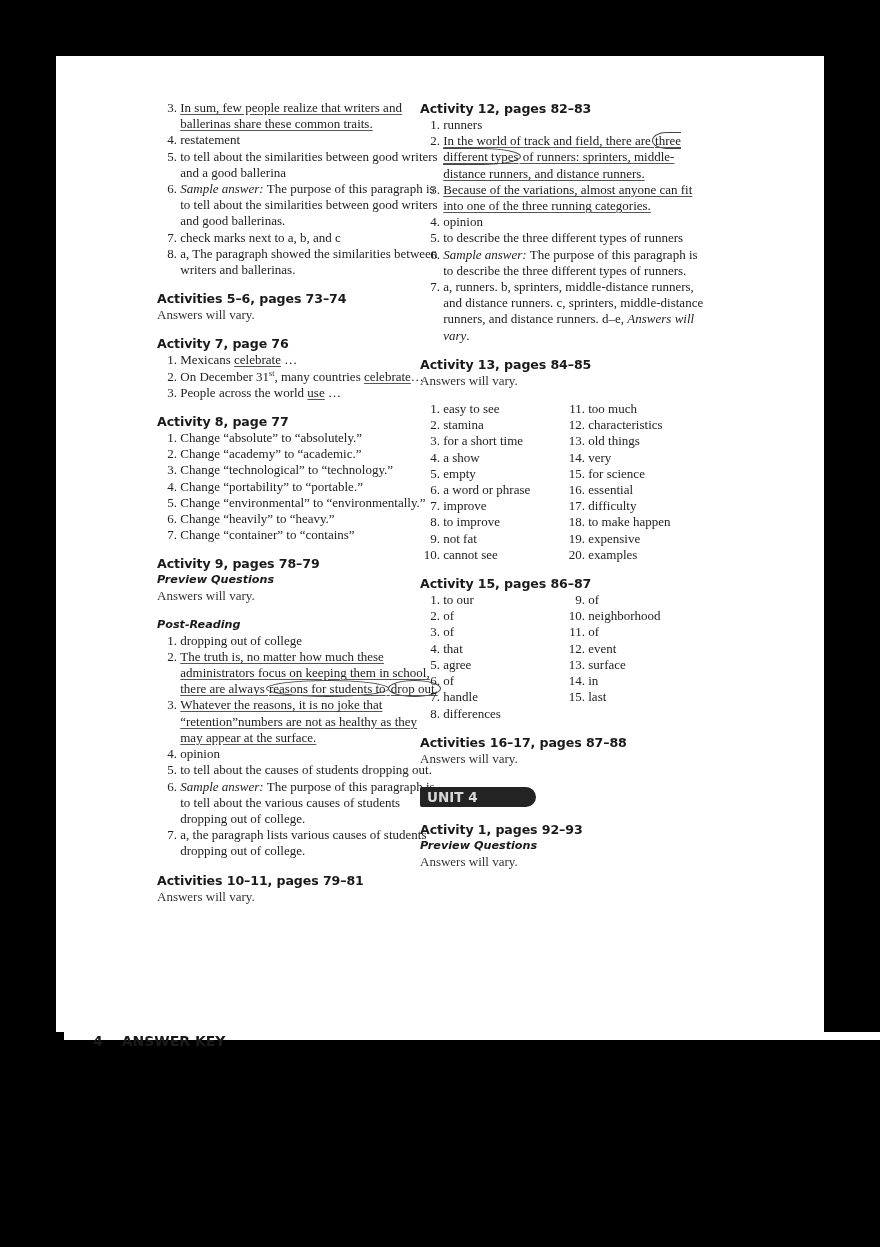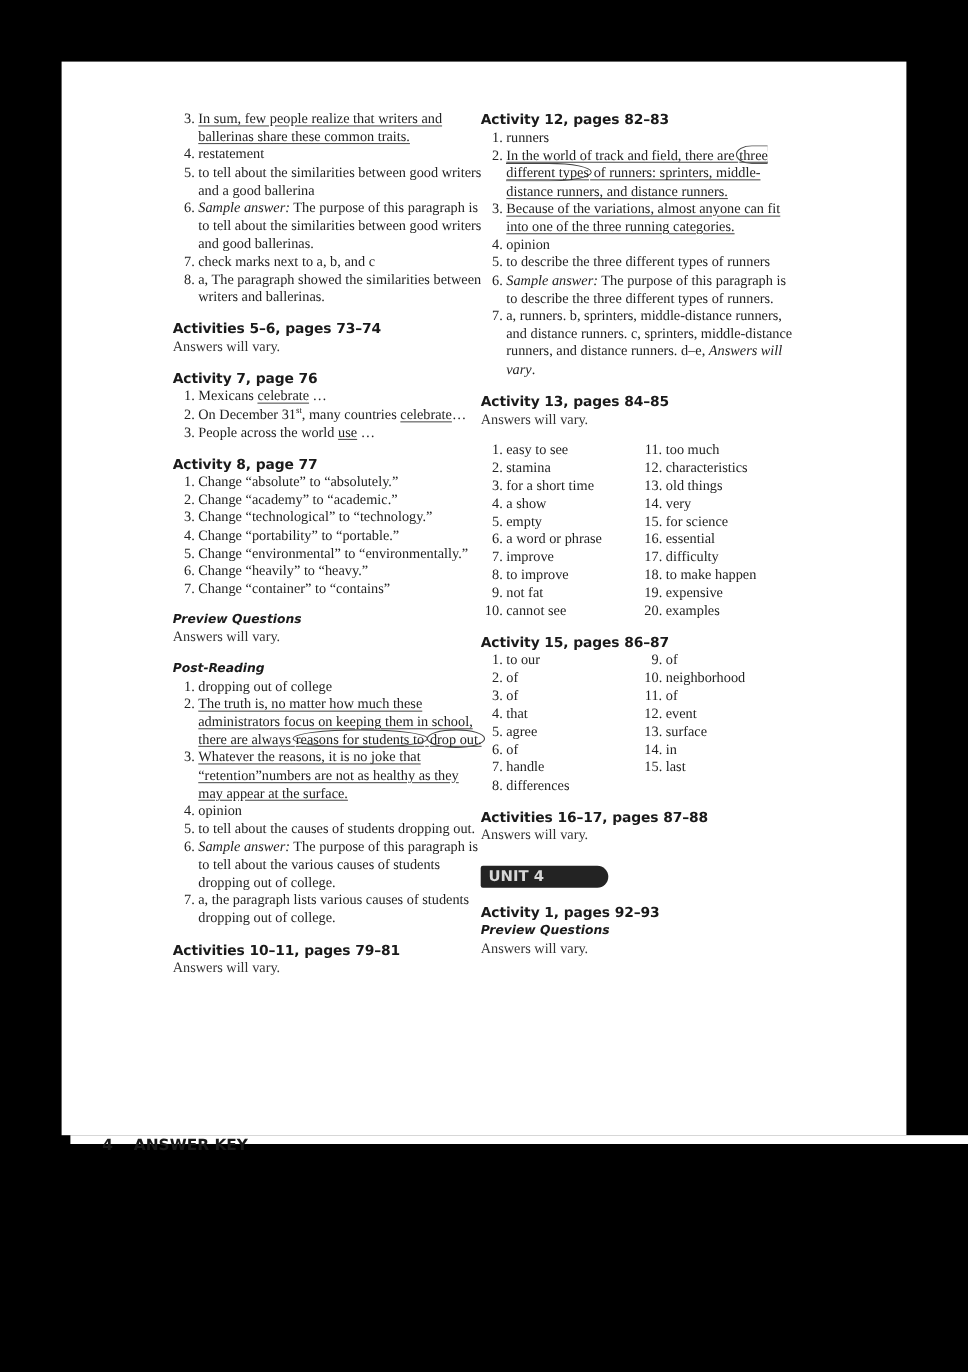--- a/index.html
+++ b/index.html
@@ -1,21 +1,21 @@
 <!DOCTYPE html>
 <html><head>
 <meta charset="utf-8">
 <style>
   html, body { margin:0; padding:0; }
   body { width:880px; height:1247px; background:#000; position:relative; overflow:hidden; }
   .page-a { position:absolute; left:56px; top:56px; width:768px; height:976px; background:#fff; }
   .page-b { position:absolute; left:64px; top:1032px; width:816px; height:8px; background:#fff; }
   .col { position:absolute; top:100px; font-family:"Liberation Serif", serif; font-size:13px; color:#222; line-height:16.2px; }
   .col-left { left:157px; width:285px; }
-  .col-right { left:437px; width:290px; }
+  .col-right { left:420px; width:290px; }
   .h { font-family:"DejaVu Sans", sans-serif; font-weight:bold; font-size:12.6px; color:#1a1a1a; letter-spacing:-0.1px; margin:0; line-height:17px; }
   .sub { font-family:"DejaVu Sans", sans-serif; font-weight:bold; font-style:italic; font-size:11.2px; color:#1a1a1a; line-height:16px; }
   .vary { color:#333; }
   .list { list-style:none; margin:0; padding:0; }
   .list li { display:flex; }
   .num { width:20px; flex:0 0 20px; text-align:right; padding-right:0; }
   .num::after { content:""; }
   .txt { padding-left:0; flex:1; }
   .u { text-decoration:underline; text-decoration-color:#555; text-underline-offset:2px; }
   .circle { border:1px solid #444; border-radius:50%; padding:0 2px; margin:0 -2px; }
@@ -61,20 +61,21 @@
     <li><span class="num">1.</span>&nbsp;<span class="txt">Change “absolute” to “absolutely.”</span></li>
     <li><span class="num">2.</span>&nbsp;<span class="txt">Change “academy” to “academic.”</span></li>
     <li><span class="num">3.</span>&nbsp;<span class="txt">Change “technological” to “technology.”</span></li>
     <li><span class="num">4.</span>&nbsp;<span class="txt">Change “portability” to “portable.”</span></li>
     <li><span class="num">5.</span>&nbsp;<span class="txt">Change “environmental” to “environmentally.”</span></li>
     <li><span class="num">6.</span>&nbsp;<span class="txt">Change “heavily” to “heavy.”</span></li>
     <li><span class="num">7.</span>&nbsp;<span class="txt">Change “container” to “contains”</span></li>
   </ul>
 
   <div class="sp"></div>
+  <h3 class="h">Activity 9, pages 78–79</h3>
   <div class="sub">Preview Questions</div>
   <div class="vary">Answers will vary.</div>
   <div class="sp"></div>
   <div class="sub">Post-Reading</div>
   <ul class="list">
     <li><span class="num">1.</span>&nbsp;<span class="txt">dropping out of college</span></li>
     <li><span class="num">2.</span>&nbsp;<span class="txt u"><span>The truth is, no matter how much these administrators focus on keeping them in school, there are always </span><span class="circle">reasons for students to</span><span> </span><span class="circle">drop out.</span></span></li>
     <li><span class="num">3.</span>&nbsp;<span class="txt u">Whatever the reasons, it is no joke that “retention”numbers are not as healthy as they may appear at the surface.</span></li>
     <li><span class="num">4.</span>&nbsp;<span class="txt">opinion</span></li>
     <li><span class="num">5.</span>&nbsp;<span class="txt">to tell about the causes of students dropping out.</span></li>

